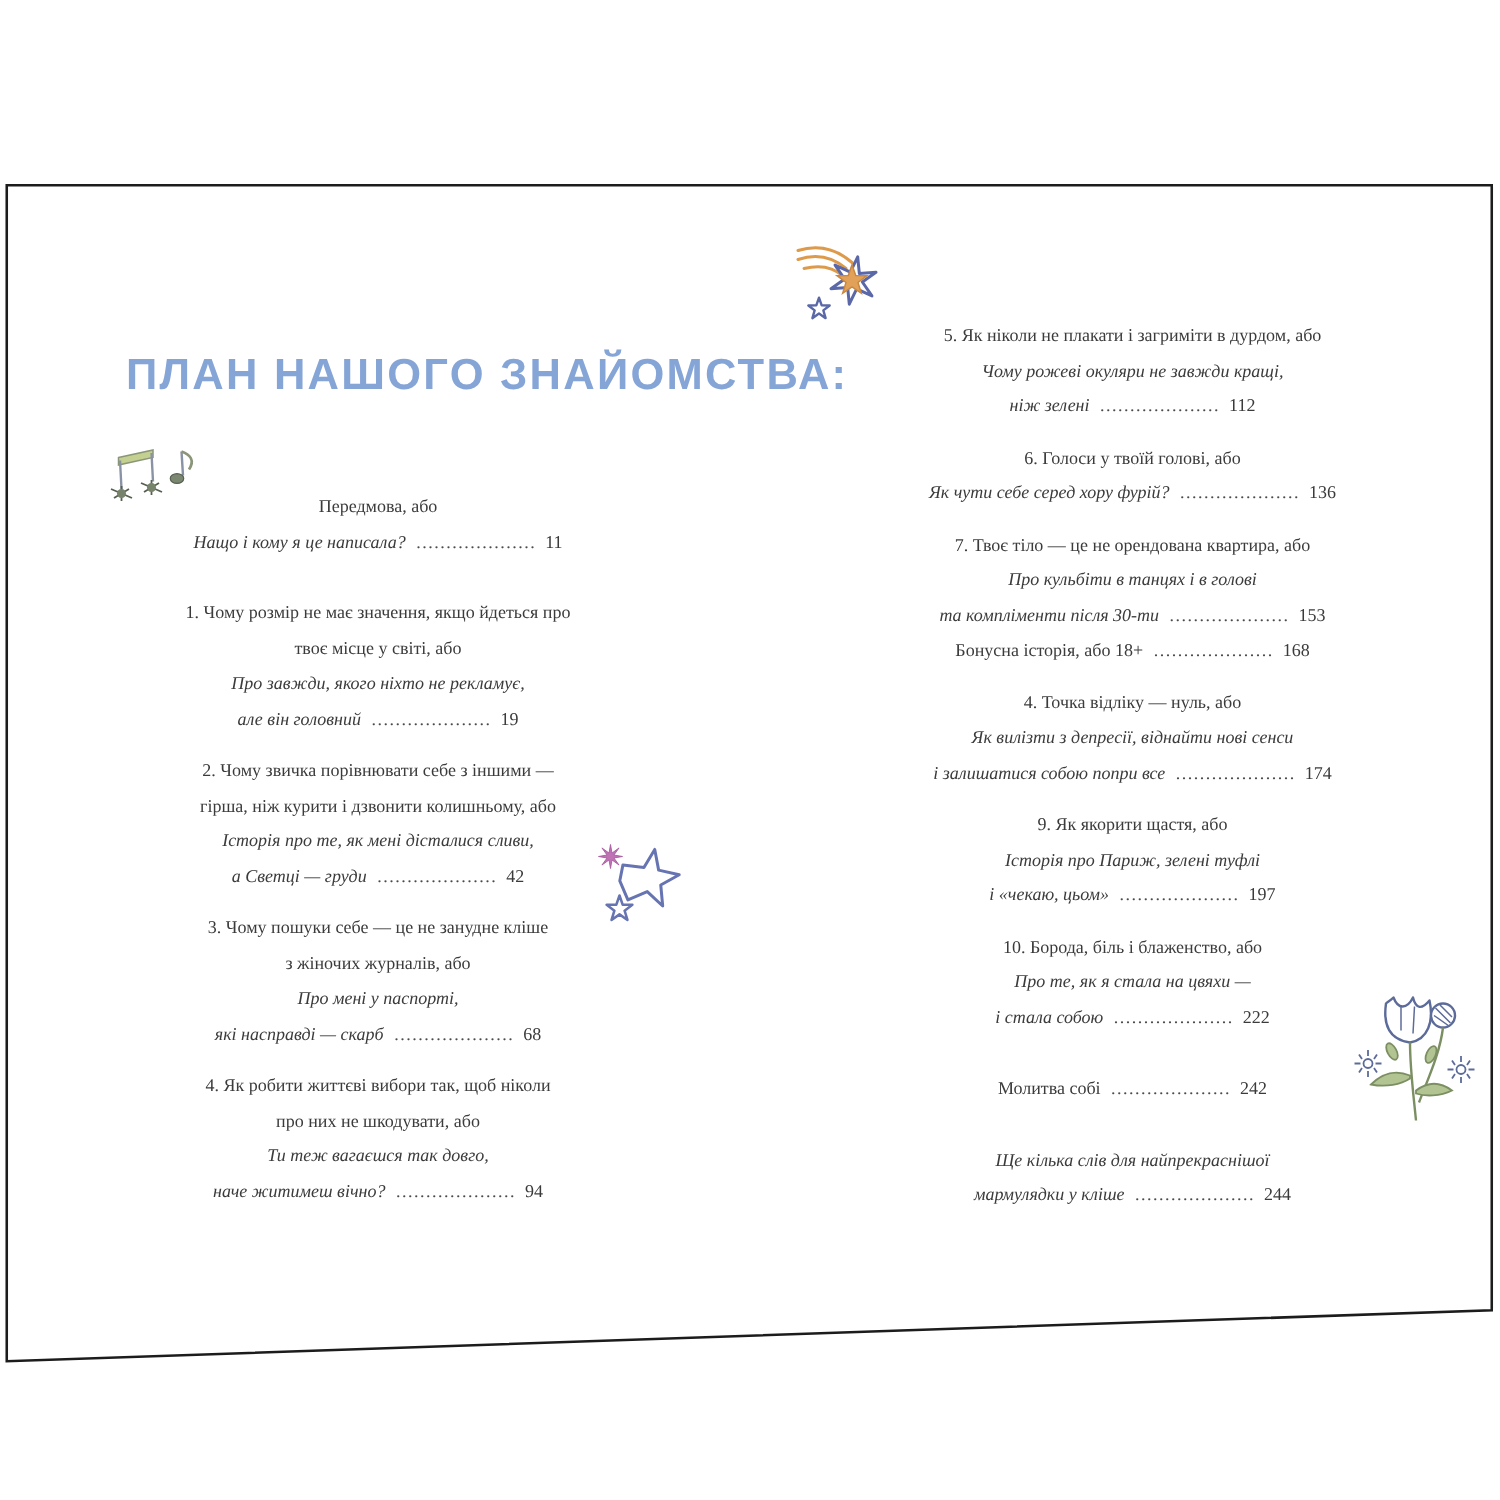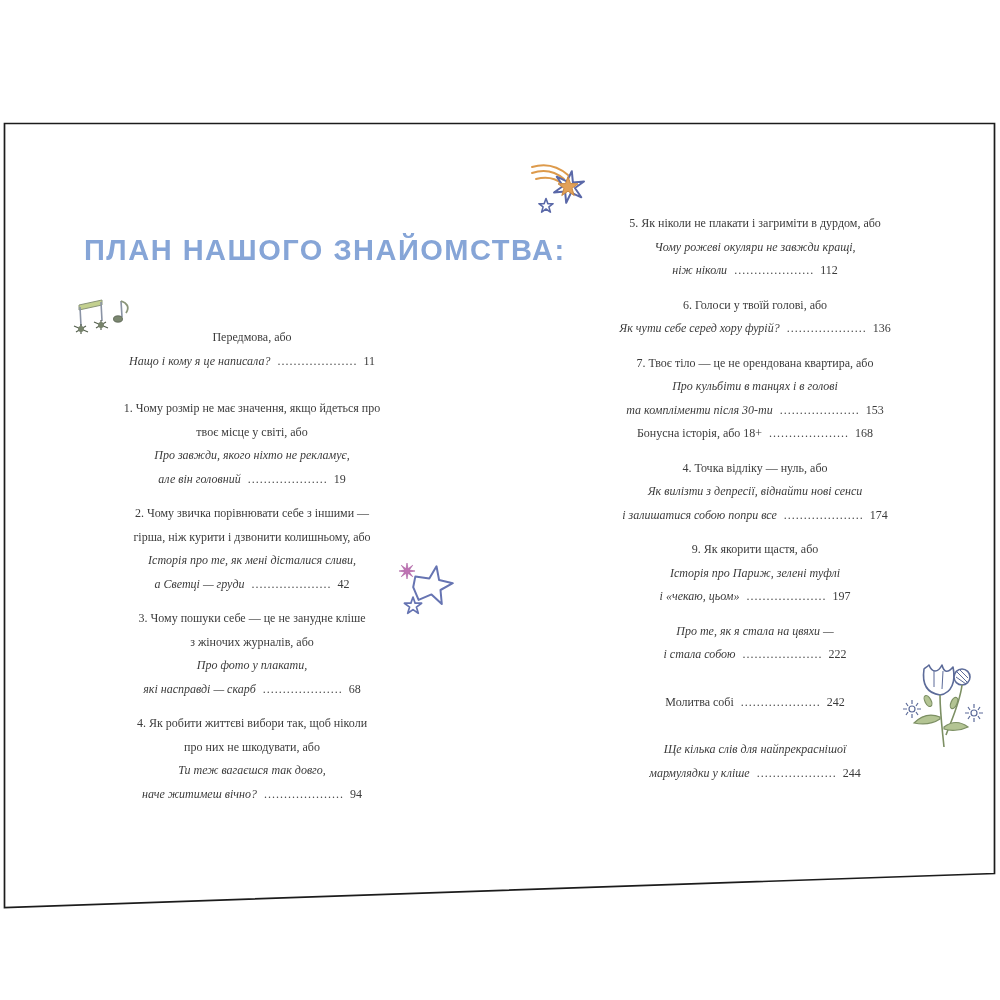--- a/index.html
+++ b/index.html
@@ -112,39 +112,39 @@
   <div class="block">
     <div class="line"><span>2. Чому звичка порівнювати себе з іншими —</span></div>
     <div class="line"><span>гірша, ніж курити і дзвонити колишньому, або</span></div>
     <div class="line"><span class="it">Історія про те, як мені дісталися сливи,</span></div>
     <div class="line"><span class="it">а Светці — груди</span><span class="dots">....................</span><span class="pn">42</span></div>
   </div>
 
   <div class="block">
     <div class="line"><span>3. Чому пошуки себе — це не занудне кліше</span></div>
     <div class="line"><span>з жіночих журналів, або</span></div>
-    <div class="line"><span class="it">Про фото у плакати,</span></div>
+    <div class="line"><span class="it">Про мені у паспорті,</span></div>
     <div class="line"><span class="it">які насправді — скарб</span><span class="dots">....................</span><span class="pn">68</span></div>
   </div>
 
   <div class="block">
     <div class="line"><span>4. Як робити життєві вибори так, щоб ніколи</span></div>
     <div class="line"><span>про них не шкодувати, або</span></div>
     <div class="line"><span class="it">Ти теж вагаєшся так довго,</span></div>
     <div class="line"><span class="it">наче житимеш вічно?</span><span class="dots">....................</span><span class="pn">94</span></div>
   </div>
 
 </div>
 
 <div class="col col-right">
 
   <div class="block first">
     <div class="line"><span>5. Як ніколи не плакати і загриміти в дурдом, або</span></div>
     <div class="line"><span class="it">Чому рожеві окуляри не завжди кращі,</span></div>
-    <div class="line"><span class="it">ніж ніколи</span><span class="dots">....................</span><span class="pn">112</span></div>
+    <div class="line"><span class="it">ніж зелені</span><span class="dots">....................</span><span class="pn">112</span></div>
   </div>
 
   <div class="block">
     <div class="line"><span>6. Голоси у твоїй голові, або</span></div>
     <div class="line"><span class="it">Як чути себе серед хору фурій?</span><span class="dots">....................</span><span class="pn">136</span></div>
   </div>
 
   <div class="block">
     <div class="line"><span>7. Твоє тіло — це не орендована квартира, або</span></div>
     <div class="line"><span class="it">Про кульбіти в танцях і в голові</span></div>
@@ -158,20 +158,21 @@
     <div class="line"><span class="it">і залишатися собою попри все</span><span class="dots">....................</span><span class="pn">174</span></div>
   </div>
 
   <div class="block">
     <div class="line"><span>9. Як якорити щастя, або</span></div>
     <div class="line"><span class="it">Історія про Париж, зелені туфлі</span></div>
     <div class="line"><span class="it">і «чекаю, цьом»</span><span class="dots">....................</span><span class="pn">197</span></div>
   </div>
 
   <div class="block">
+    <div class="line"><span>10. Борода, біль і блаженство, або</span></div>
     <div class="line"><span class="it">Про те, як я стала на цвяхи —</span></div>
     <div class="line"><span class="it">і стала собою</span><span class="dots">....................</span><span class="pn">222</span></div>
   </div>
 
   <div class="block gap">
     <div class="line"><span>Молитва собі</span><span class="dots">....................</span><span class="pn">242</span></div>
   </div>
 
   <div class="block gap">
     <div class="line"><span class="it">Ще кілька слів для найпрекраснішої</span></div>

